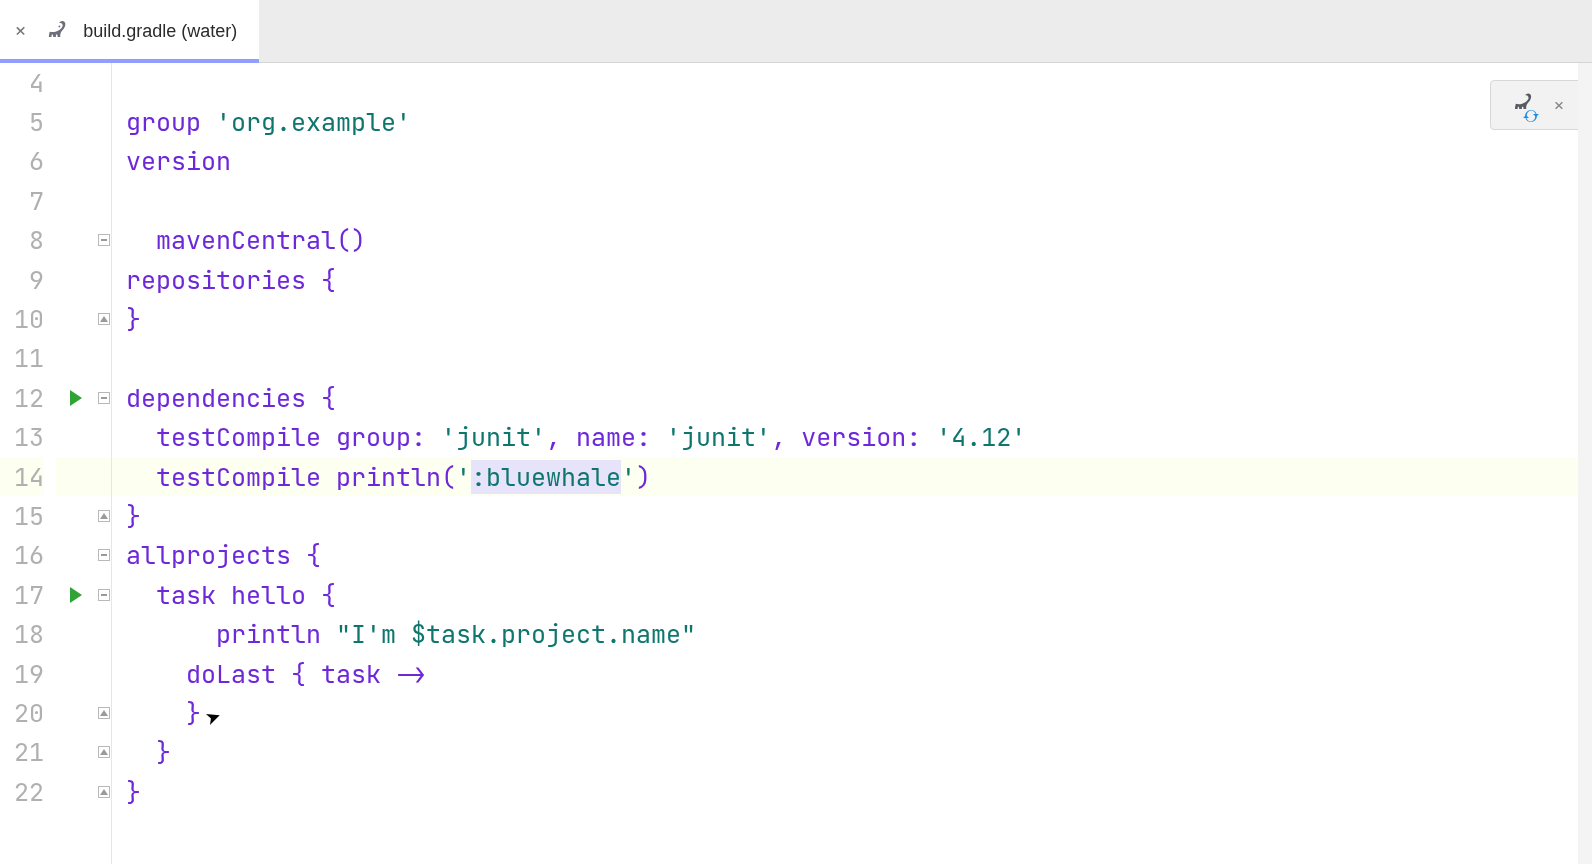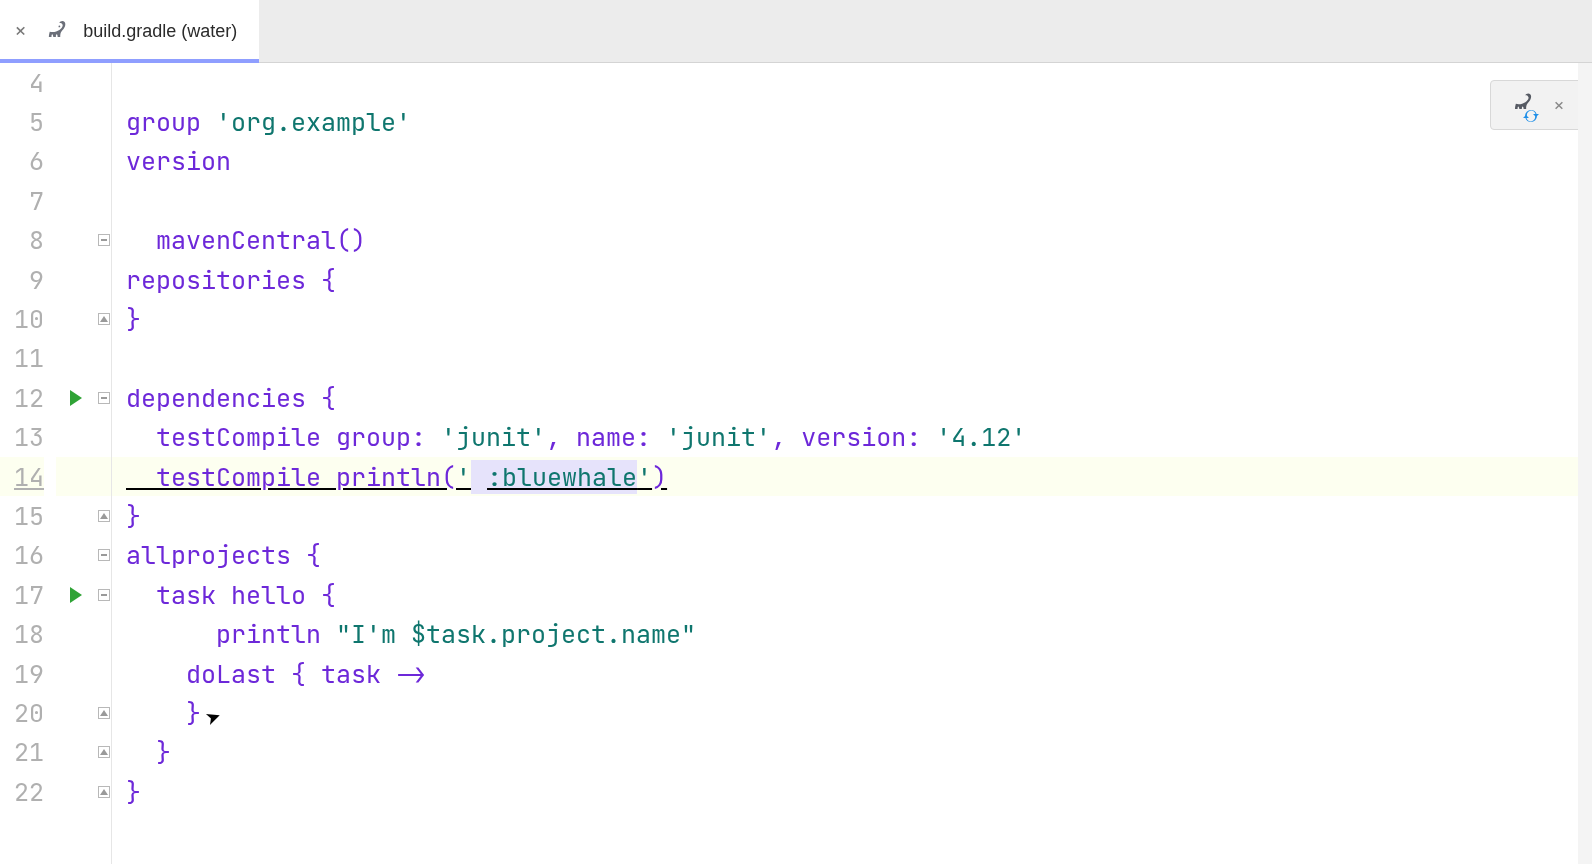--- a/index.html
+++ b/index.html
@@ -14,21 +14,21 @@
   
   .editor { position:absolute; top:63px; left:0; right:0; bottom:0; display:flex; }
   .gutter { width:56px; text-align:right; padding-right:12px; color:#b0b0b0; font-size:23px; user-select:none; }
   .run-gutter { width:40px; }
   .fold-gutter { width:16px; border-right:1px solid #e6e6e6; }
   .code { flex:1; position:relative; }
   .line { height:39.4px; display:flex; align-items:center; font-size:25px; white-space:pre; }
   .code .line { padding-left:14px; }
   .gutter .line { justify-content:flex-end; }
   .run-gutter .line, .fold-gutter .line { justify-content:center; }
-  .hl-line { background:#fdfff0;text-decoration:underline; } .str{ color:#0f766e; } .txt{ color:#6d28d9; } .sel{ background:#e6e3fb;padding-left:16px; }
+  .hl-line { background:#fdfff0; } .str{ color:#0f766e; } .txt{ color:#6d28d9; } .sel{ background:#e6e3fb; }
   
   .run-tri { width:0;height:0;border-left:12px solid #2fa336;border-top:8px solid transparent;border-bottom:8px solid transparent; }
   
   .fold { width:12px;height:12px;border:1px solid #b8b8b8;background:#fff;position:relative; }
   .fold.minus::before{content:"";position:absolute;left:2px;right:2px;top:4px;height:2px;background:#9a9a9a;}
   .fold.up::before{content:"";position:absolute;left:1px;top:2px;width:0;height:0;border-left:4px solid transparent;border-right:4px solid transparent;border-bottom:6px solid #9a9a9a;}
   
   .notif { position:absolute; top:80px; right:10px; height:50px; background:#f2f2f2; border:1px solid #d8d8d8; border-radius:4px; display:flex; align-items:center; padding:0 16px; gap:18px; }
   .notif-close{ font-size:20px; color:#8a8a8a; }
   .sync-badge{ position:absolute; right:-4px; bottom:-4px; }

